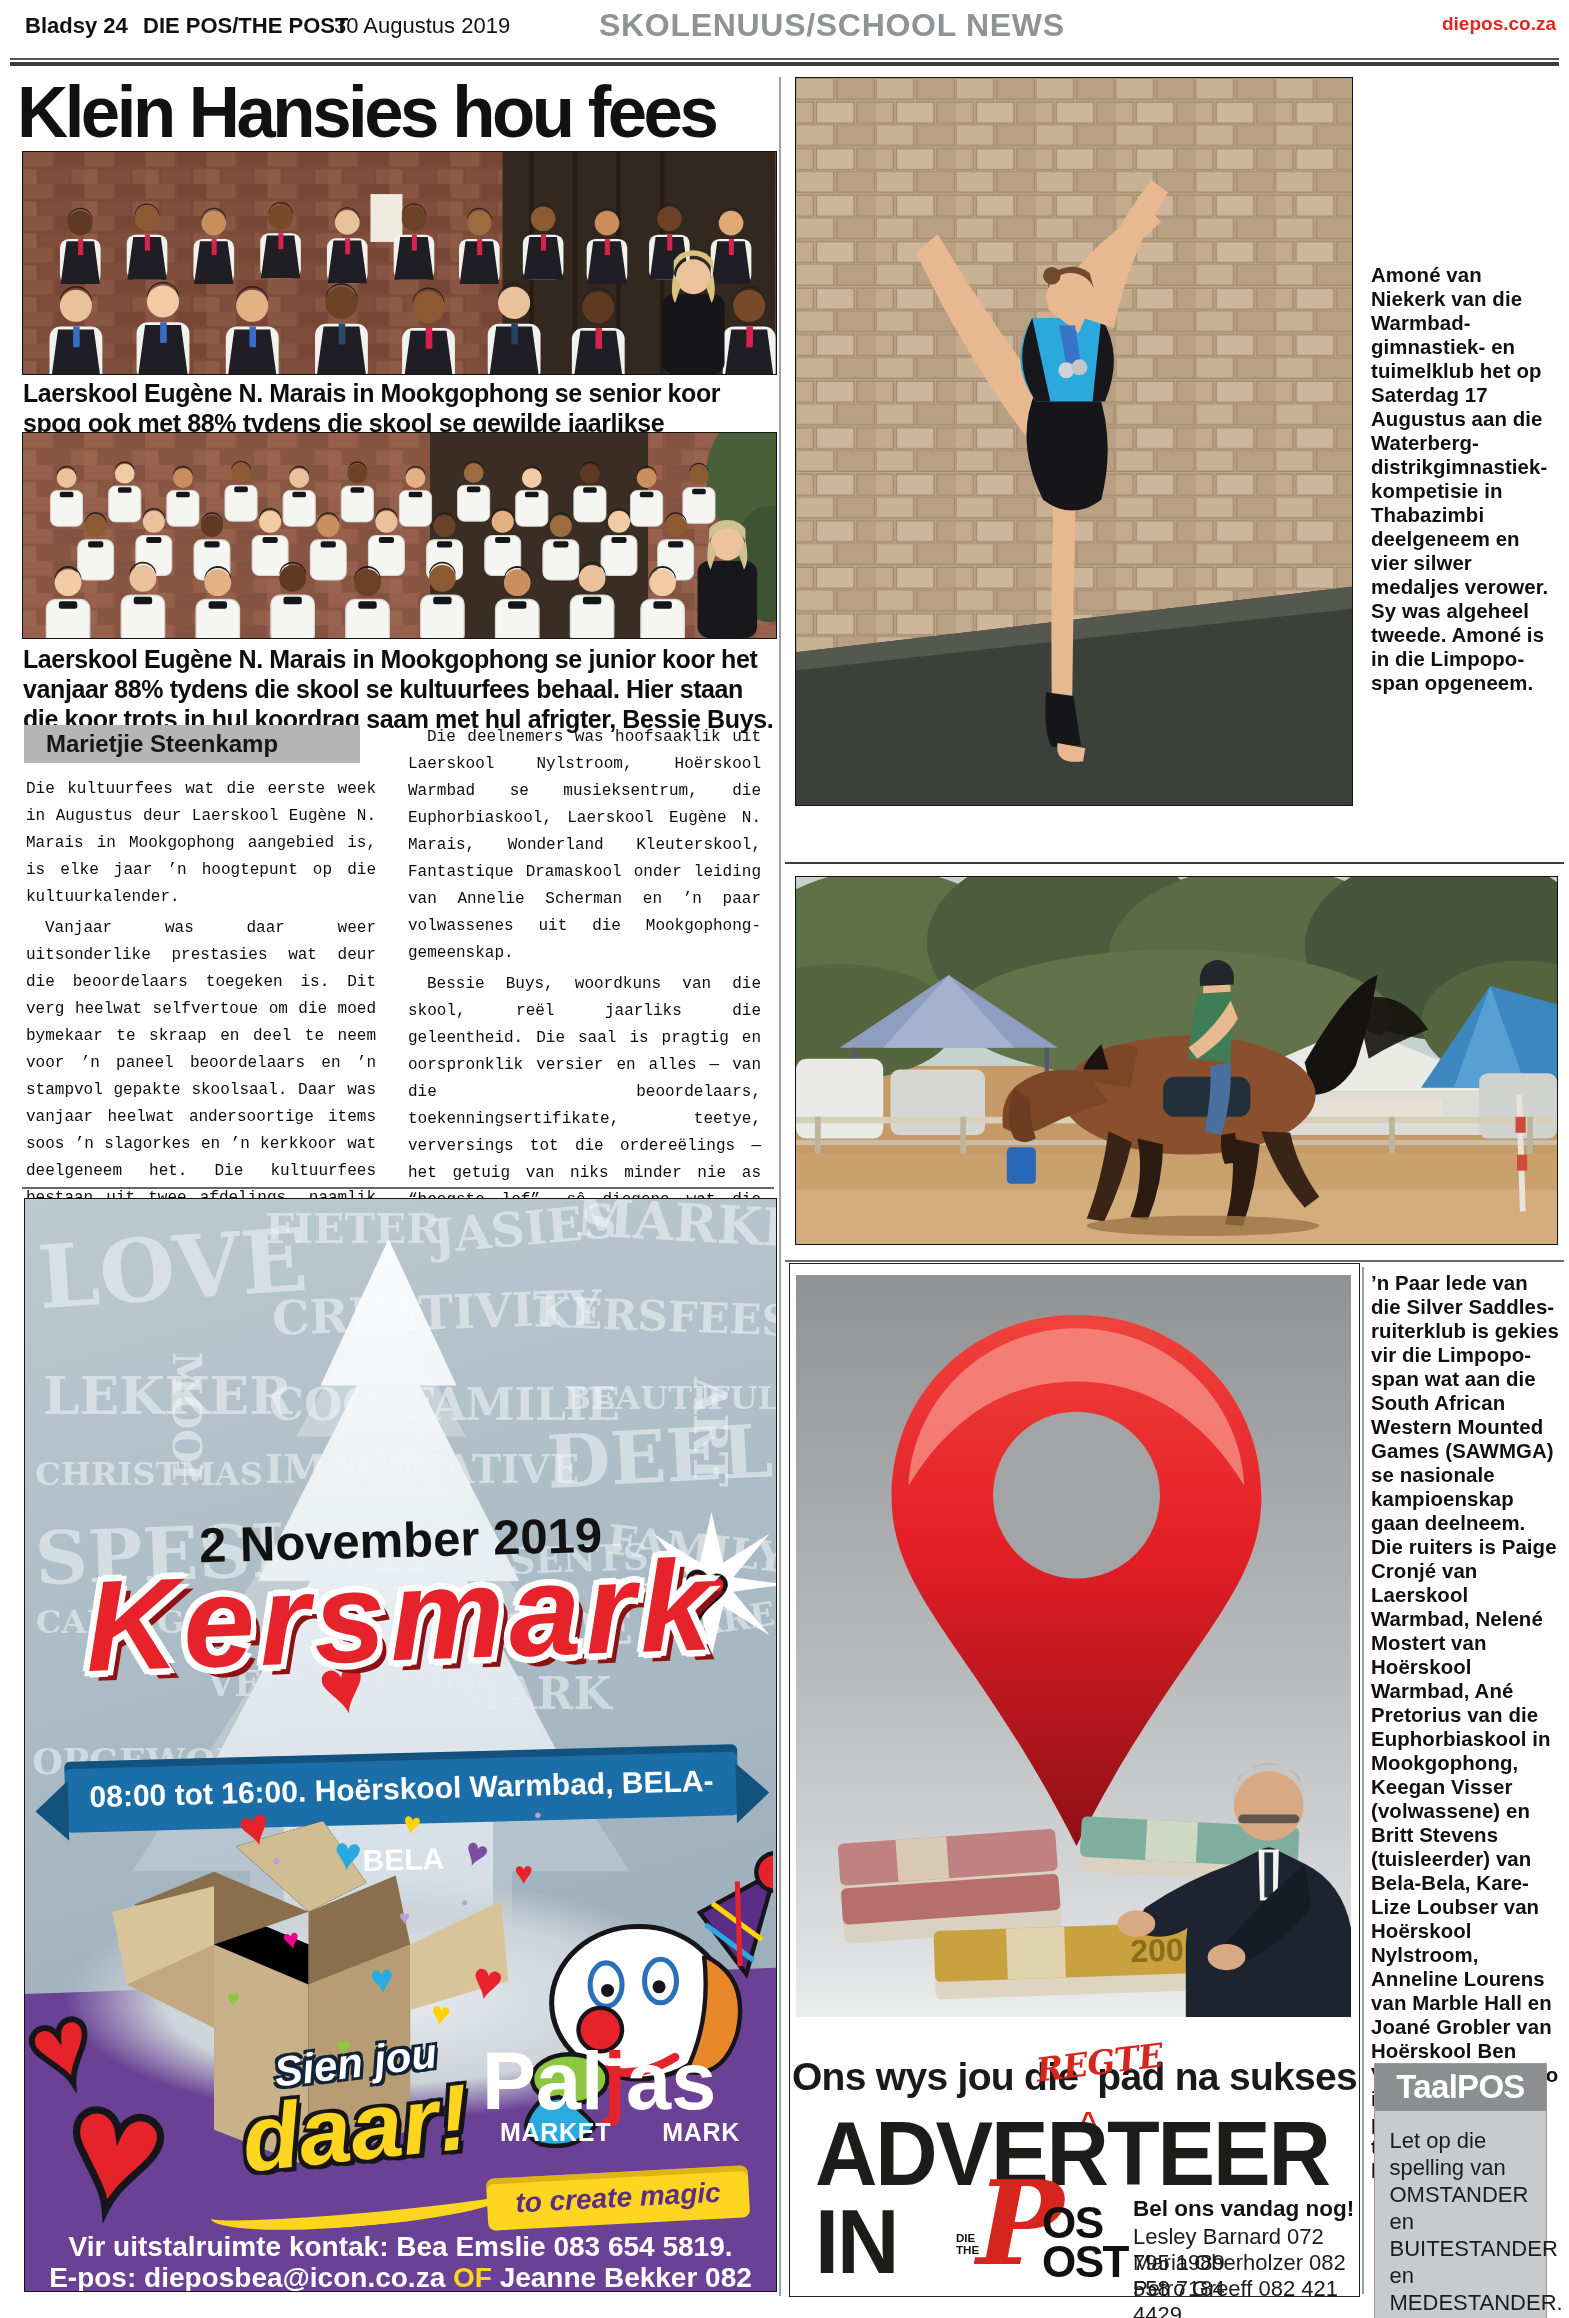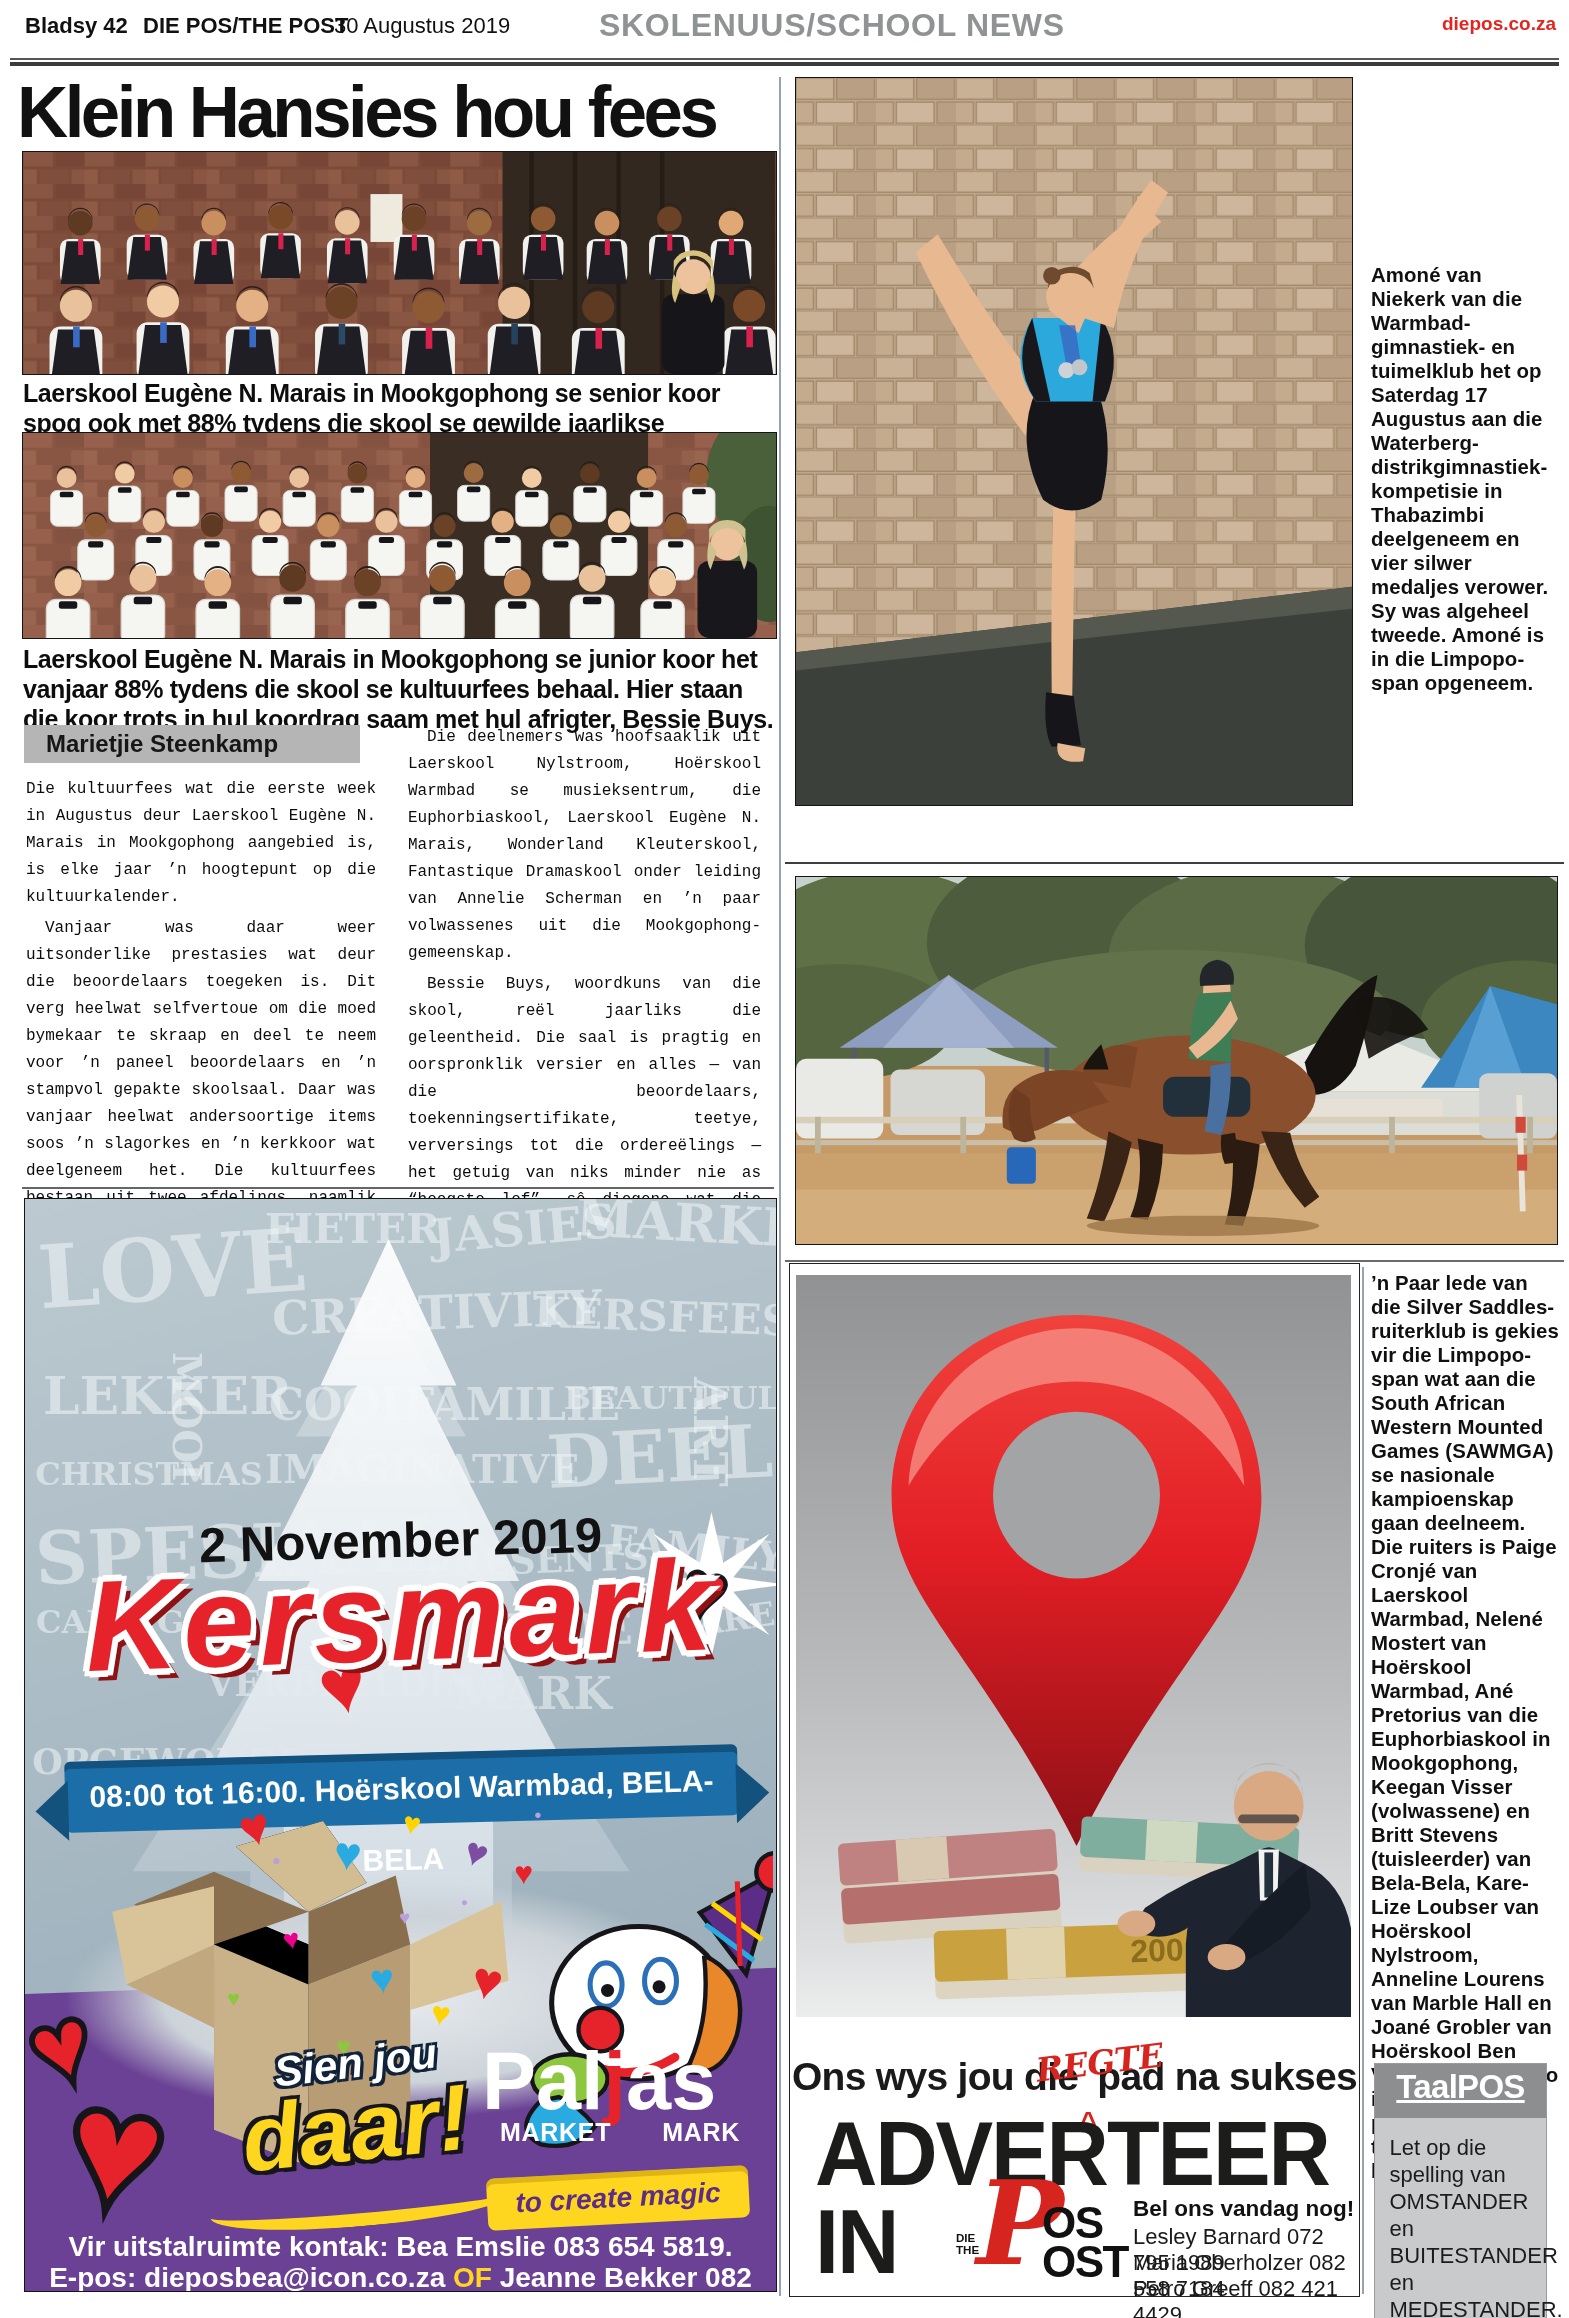--- a/index.html
+++ b/index.html
@@ -38,22 +38,22 @@
   .vrule-mid{top:77px;left:779px;width:1.5px;height:2219px;background:#97a4ad;}
   .vrule-right{top:1267px;left:1362px;width:1.5px;height:1027px;background:#97a4ad;}
   .hrule-r1{top:862px;left:785px;width:779px;height:2.2px;background:#3f3f3f;}
   .hrule-r2{top:1260px;left:785px;width:779px;height:1.5px;background:#6b6b6b;}
 
   
   .side-cap{font-weight:700;font-size:20.4px;line-height:24px;letter-spacing:0.1px;color:#101010;}
 
   
   .taal{top:2063px;left:1374px;width:171px;border:0.7px solid #9b9b9b;}
-  .taal-head{height:54px;background:#8c8e90;color:#fff;font-weight:700;font-size:33px;
-             text-align:center;line-height:45px;letter-spacing:-0.7px;text-decoration:underline;}
+  .taal-head{height:47px;background:#8c8e90;color:#fff;font-weight:700;font-size:33px;
+             text-align:center;line-height:45px;letter-spacing:-0.7px;}
   .taal-body{background:#c8cacb;color:#1c1c1c;font-size:22px;line-height:27px;
              padding:16px 11.6px 19px 14.5px;min-height:156px;}
 
   
   .ad-km{top:1198px;left:24px;width:751px;height:1092px;border:1.5px solid #151515;
          background:linear-gradient(165deg,#bcc9d0 0%,#a9bac4 45%,#90a5b2 100%);overflow:hidden;}
   .wc{position:absolute;font-family:"DejaVu Serif",serif;font-weight:700;color:rgba(240,246,248,.55);
       white-space:nowrap;z-index:1;}
   .tree{position:absolute;z-index:2;background:linear-gradient(#ffffff,#e4ebf0 55%,#ccd7e0);
         clip-path:polygon(50% 0%,63% 18%,56% 18%,75% 42%,65% 42%,88% 70%,70% 70%,70% 100%,30% 100%,30% 70%,12% 70%,35% 42%,25% 42%,44% 18%,37% 18%);}
@@ -125,21 +125,21 @@
 
   
   svg{display:block;}
   text{font-family:"Liberation Sans",sans-serif;}
 </style>
 </head>
 <body>
 
 <div class="page">
 
-  <div class="abs hdr-txt" style="left:25px;">Bladsy 42</div>
+  <div class="abs hdr-txt" style="left:25px;">Bladsy 24</div>
   <div class="abs hdr-txt" style="left:143px;">DIE POS/THE POST</div>
   <div class="abs hdr-txt hdr-date" style="left:334px;">30 Augustus 2019</div>
   <div class="abs hdr-txt hdr-section" style="left:599px;top:7.3px;">SKOLENUUS/SCHOOL NEWS</div>
   <div class="abs hdr-txt hdr-site" style="right:13px;">diepos.co.za</div>
   <div class="abs hdr-rule1"></div>
   <div class="abs hdr-rule2"></div>
 
   <h1 class="abs headline" style="margin:0;">Klein Hansies hou fees</h1>
 
   <div class="abs photo" style="left:22px;top:151px;width:753px;height:222px;">

